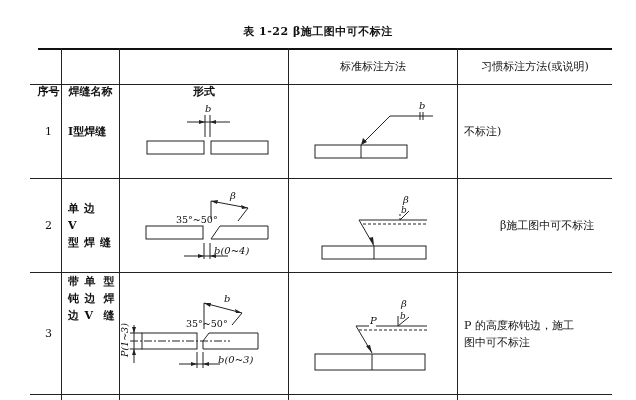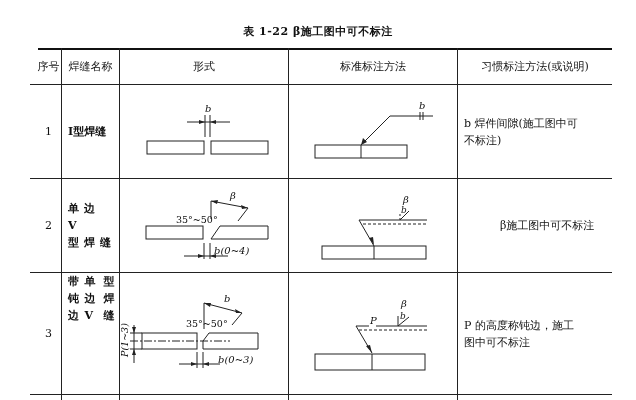--- a/index.html
+++ b/index.html
@@ -6,21 +6,21 @@
   body { width: 636px; height: 400px; position: relative; overflow: hidden;
          font-family: "DejaVu Serif", "Liberation Serif", serif; color: #111; }
   .title { position: absolute; top: 24px; left: 0; width: 636px; text-align: center;
            font-size: 11px; font-weight: bold; letter-spacing: 0.5px; }
   .title .num { margin-right: 0; }
   .hline { position: absolute; height: 0; border-top: 1px solid #222; }
   .hline.thick { border-top: 2px solid #111; }
   .vline { position: absolute; width: 0; border-left: 1px solid #222; }
   .cell { position: absolute; display: flex; align-items: center; font-size: 11px; }
   .center { justify-content: center; text-align: center; }
-  .hdr { font-weight: normal; }
+  .hdr { font-weight: bold; margin-top: 25px; }
   .hdr-light { font-weight: normal; }
   .name { line-height: 17px; letter-spacing: 5px; font-weight: bold; }
   .desc { line-height: 17px; padding-left: 6px; }
   svg { position: absolute; overflow: visible; }
   svg text { font-family: "DejaVu Serif", "Liberation Serif", serif; font-size: 10px; fill: #111; }
   svg .it { font-style: italic; }
 </style>
 </head>
 <body>
 
@@ -77,21 +77,20 @@
   <rect x="26" y="60" width="92" height="13" fill="none" stroke="#222"></rect>
   <line x1="72" y1="60" x2="72" y2="73" stroke="#222"></line>
   <line x1="72" y1="60" x2="101" y2="31" stroke="#222"></line>
   <polygon points="72,60 74,53 78,57" fill="#222"></polygon>
   <line x1="101" y1="31" x2="144" y2="31" stroke="#222"></line>
   <line x1="131" y1="27" x2="131" y2="35" stroke="#222"></line>
   <line x1="134" y1="27" x2="134" y2="35" stroke="#222"></line>
   <text class="it" x="130" y="24">b</text>
 </svg>
 <div class="cell desc" style="left:458px; top:85px; width:150px; height:93px; flex-direction:column; align-items:flex-start; justify-content:center;">
-  <span>b 焊件间隙(施工图中可</span>
   <span>不标注)</span>
 </div>
 
 <div class="cell center" style="left:36px; top:179px; width:25px; height:93px;">
   <span>2</span>
 </div>
 <div class="cell name" style="left:68px; top:179px; width:52px; height:93px; flex-direction:column; align-items:flex-start; justify-content:center;">
   <span>单边 V</span>
   <span>型焊缝</span>
 </div>

